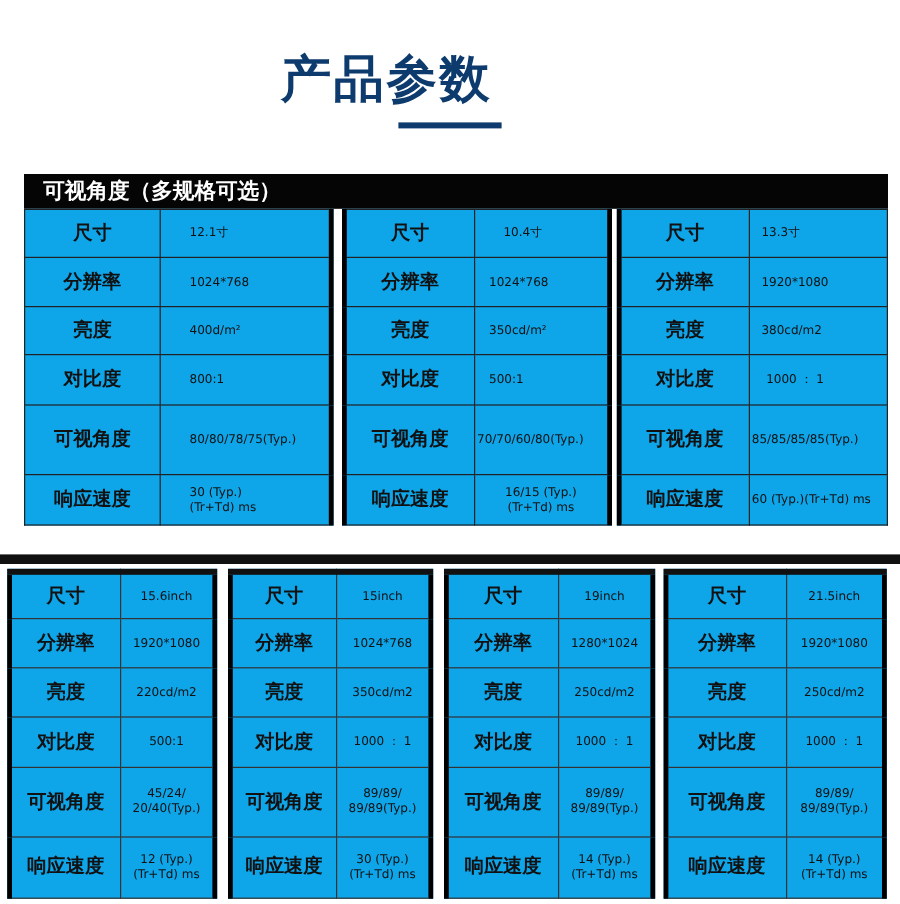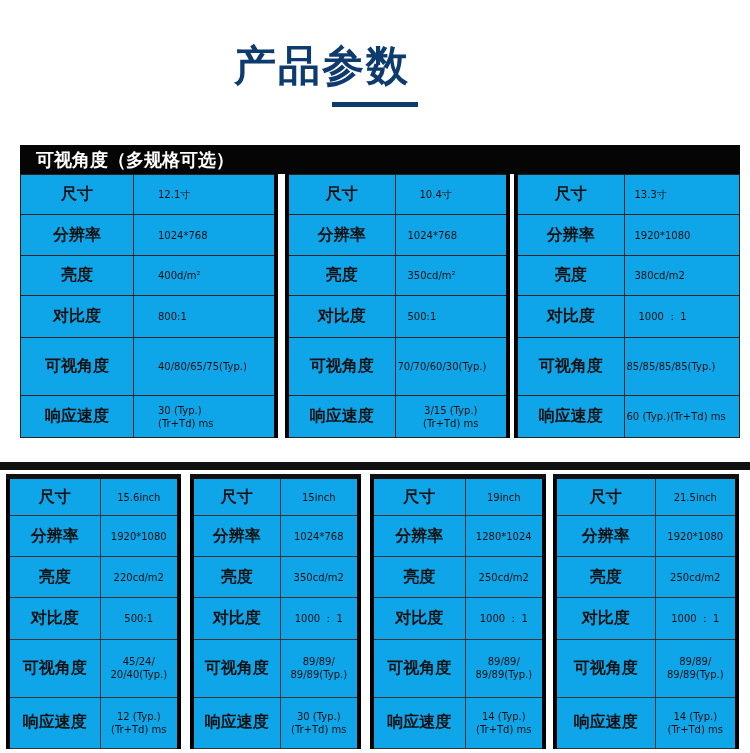--- a/index.html
+++ b/index.html
@@ -43,21 +43,21 @@
   <tr style="height:40px">
         <td class="label">亮度</td>
         <td class="value outer-r">400d/m²</td>
       </tr>
   <tr style="height:41px">
         <td class="label">对比度</td>
         <td class="value outer-r">800:1</td>
       </tr>
   <tr style="height:58px">
         <td class="label">可视角度</td>
-        <td class="value outer-r">40/80/65/75(Typ.)</td>
+        <td class="value outer-r">80/80/78/75(Typ.)</td>
       </tr>
   <tr style="height:41px">
         <td class="label">响应速度</td>
         <td class="value outer-r">
           <div>30 (Typ.)</div>
           <div>(Tr+Td) ms</div>
         </td>
       </tr>
 </tbody>
   </table>
@@ -79,26 +79,26 @@
   <tr style="height:40px">
         <td class="label outer-l">亮度</td>
         <td class="value outer-r" style="padding-left:12px">350cd/m²</td>
       </tr>
   <tr style="height:41px">
         <td class="label outer-l">对比度</td>
         <td class="value outer-r" style="padding-left:12px">500:1</td>
       </tr>
   <tr style="height:58px">
         <td class="label outer-l">可视角度</td>
-        <td class="value tight outer-r">70/70/60/30(Typ.)</td>
+        <td class="value tight outer-r">70/70/60/80(Typ.)</td>
       </tr>
   <tr style="height:41px">
         <td class="label outer-l">响应速度</td>
         <td class="value outer-r" style="text-align:center;padding-left:0">
-          <div>3/15 (Typ.)</div>
+          <div>16/15 (Typ.)</div>
           <div>(Tr+Td) ms</div>
         </td>
       </tr>
 </tbody>
   </table>
 
 <table class="spec top" style="left:514px;top:174px;width:226px;height:264px;">
   <colgroup>
       <col style="width:108px">
       <col>

